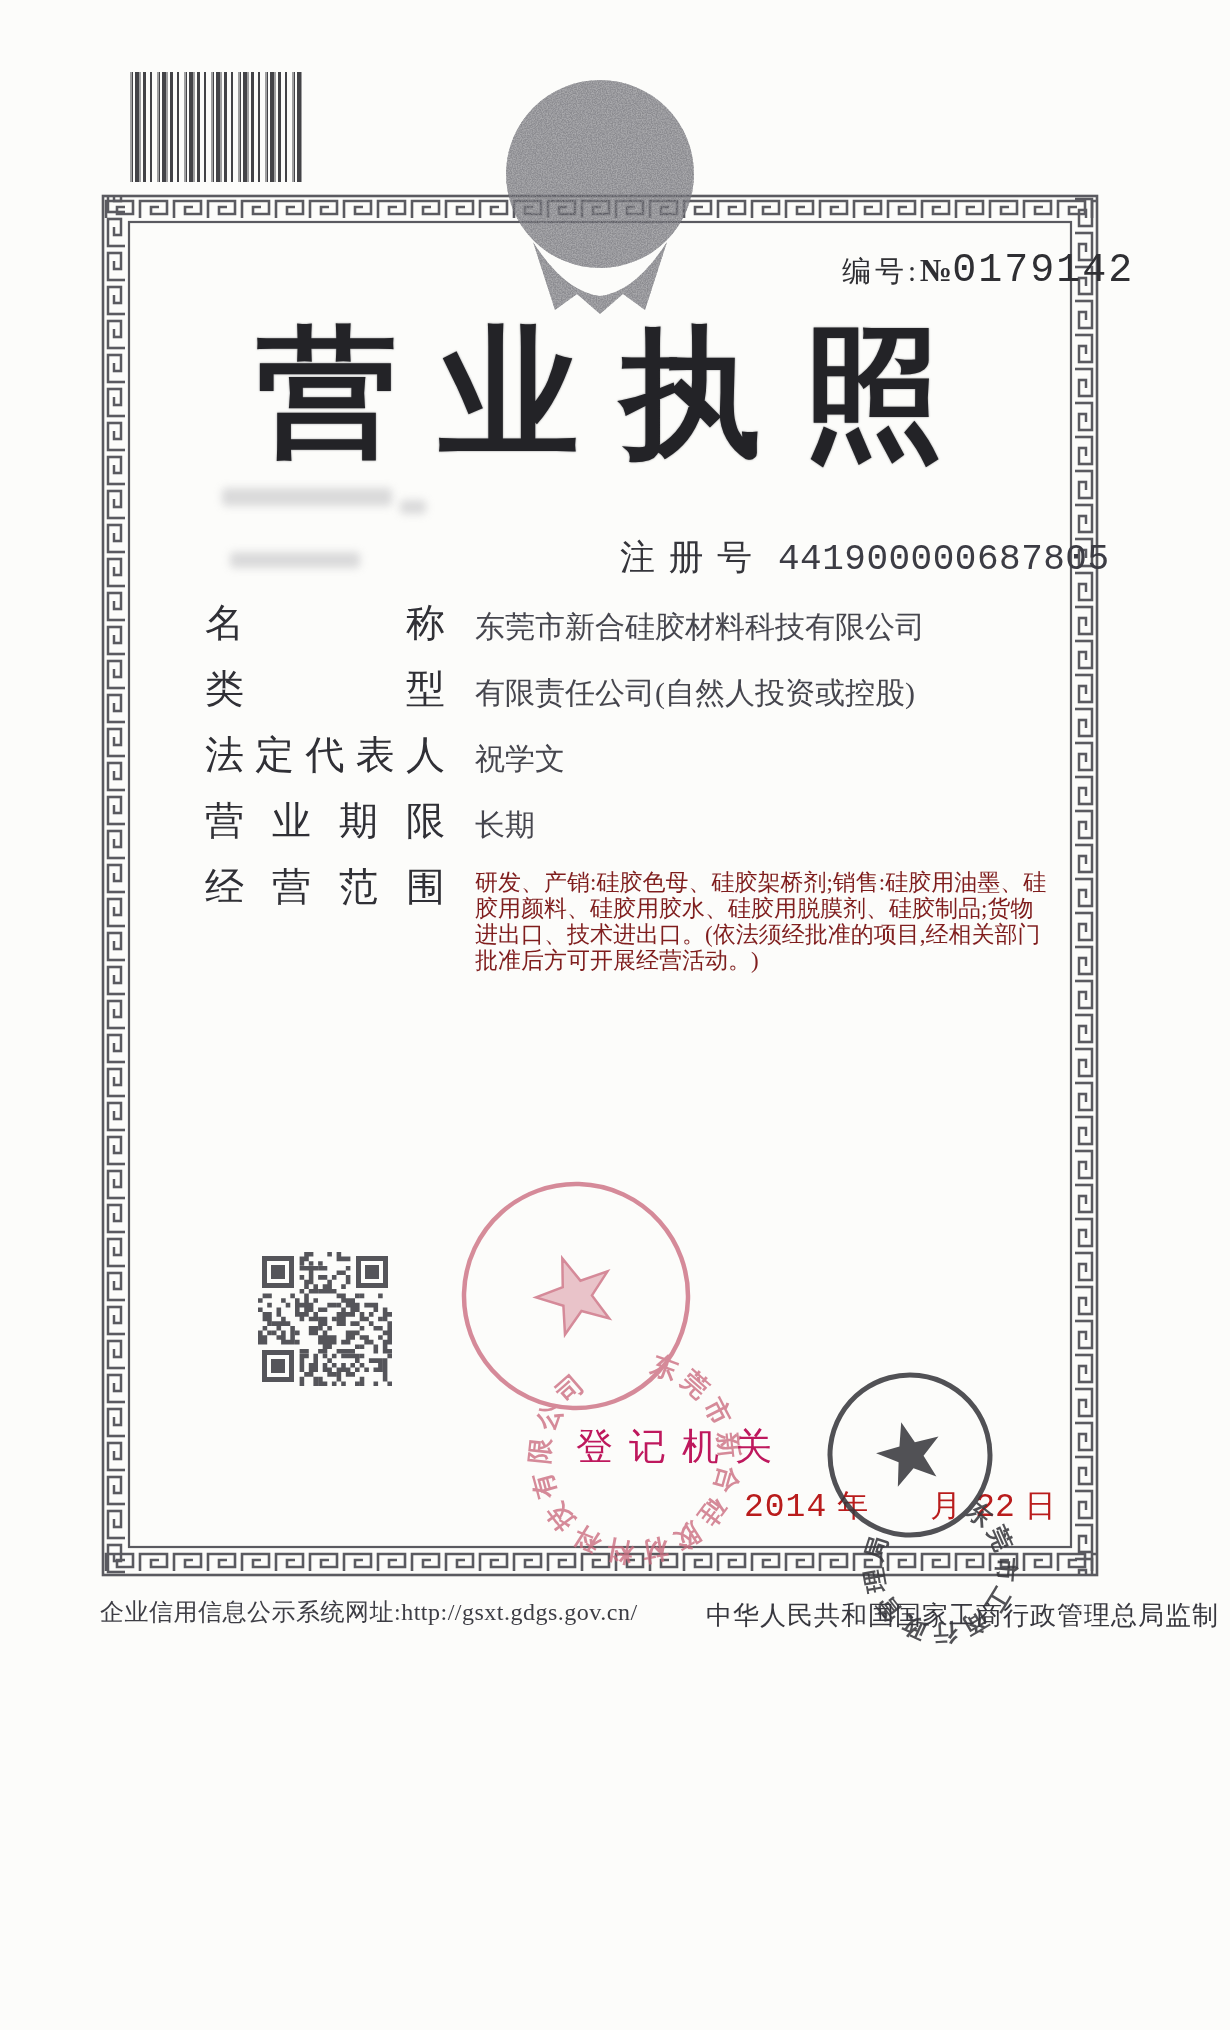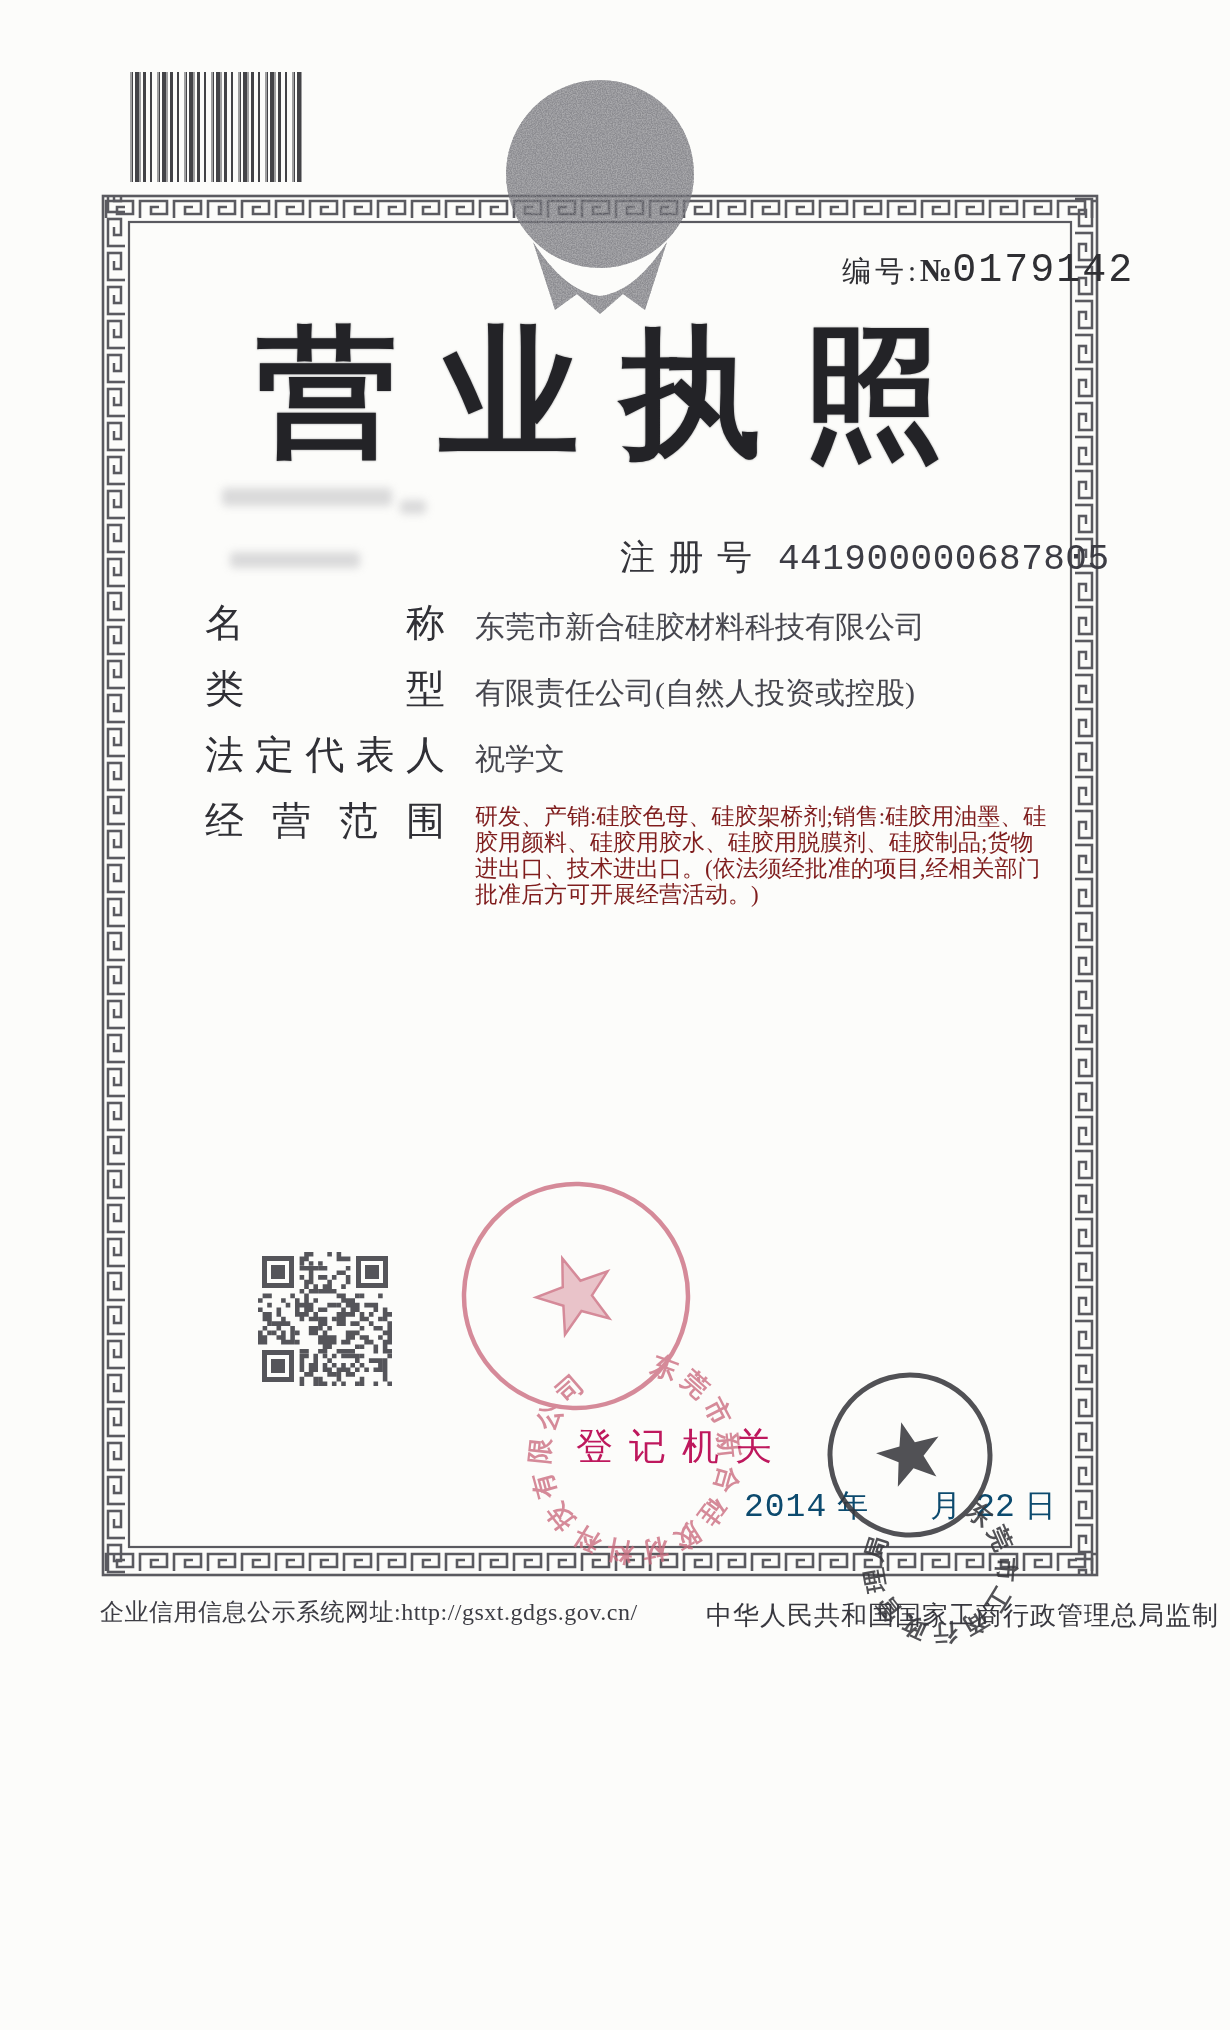--- a/index.html
+++ b/index.html
@@ -48,21 +48,21 @@
     text-align:justify;text-align-last:justify;font-weight:500;
     font-family:"Liberation Serif",serif;
   }
   .fvalue{margin-left:30px;font-size:30px;color:#46464e;padding-top:7px;max-width:580px;line-height:1.2;}
   .frow.addr .fvalue{font-size:27px;letter-spacing:-0.5px;}
   .frow.scope{min-height:120px;}
   .frow.scope .fvalue{font-size:23px;line-height:26px;padding-top:4px;color:#7f1d1d;}
 
   
   .registrar{left:576px;top:1422px;font-size:37px;color:#be185d;letter-spacing:16px;font-weight:500;}
-  .dateline{left:744px;top:1485px;display:flex;align-items:baseline;color:#0c4a6e;}
+  .dateline{left:744px;top:1485px;display:flex;align-items:baseline;color:#b91c1c;}
   .dateline .y{font-size:33px;font-family:"Liberation Mono",monospace;letter-spacing:1px;}
   .dateline .u{font-size:31px;margin-left:10px;}
   .dateline .gap{width:52px;}
   .dateline .d{font-size:33px;font-family:"Liberation Mono",monospace;margin-left:14px;}
 
   
   .footer-left{left:100px;top:1596px;font-size:24px;color:#3d3d44;letter-spacing:0.5px;}
   .footer-right{left:706px;top:1598px;font-size:26px;color:#37373e;letter-spacing:1px;}
 
   
@@ -133,20 +133,24 @@
     <div class="fvalue">东莞市新合硅胶材料科技有限公司</div>
   </div>
   <div class="frow">
     <div class="flabel">类型</div>
     <div class="fvalue">有限责任公司(自然人投资或控股)</div>
   </div>
   <div class="frow">
     <div class="flabel">法定代表人</div>
     <div class="fvalue">祝学文</div>
   </div>
+  <div class="frow">
+    <div class="flabel">营业期限</div>
+    <div class="fvalue">长期</div>
+  </div>
   <div class="frow scope">
     <div class="flabel">经营范围</div>
     <div class="fvalue">研发、产销:硅胶色母、硅胶架桥剂;销售:硅胶用油墨、硅胶用颜料、硅胶用胶水、硅胶用脱膜剂、硅胶制品;货物进出口、技术进出口。(依法须经批准的项目,经相关部门批准后方可开展经营活动。)</div>
   </div>
 </div>
 
 <svg width="134" height="134" style="left:258px;top:1252px;" viewBox="0 0 134 134">
   <g fill="#3f3f45" opacity="0.88">
     <path id="qr-rand" d="M46.2,0.0h4.6v4.6h-4.6zM50.8,0.0h4.6v4.6h-4.6zM69.3,0.0h4.6v4.6h-4.6zM78.6,0.0h4.6v4.6h-4.6zM41.6,4.6h4.6v4.6h-4.6zM46.2,4.6h4.6v4.6h-4.6zM78.6,4.6h4.6v4.6h-4.6zM83.2,4.6h4.6v4.6h-4.6zM87.8,4.6h4.6v4.6h-4.6zM41.6,9.2h4.6v4.6h-4.6zM50.8,9.2h4.6v4.6h-4.6zM60.1,9.2h4.6v4.6h-4.6zM41.6,13.9h4.6v4.6h-4.6zM46.2,13.9h4.6v4.6h-4.6zM50.8,13.9h4.6v4.6h-4.6zM55.4,13.9h4.6v4.6h-4.6zM60.1,13.9h4.6v4.6h-4.6zM64.7,13.9h4.6v4.6h-4.6zM87.8,13.9h4.6v4.6h-4.6zM50.8,18.5h4.6v4.6h-4.6zM78.6,18.5h4.6v4.6h-4.6zM83.2,18.5h4.6v4.6h-4.6zM41.6,23.1h4.6v4.6h-4.6zM50.8,23.1h4.6v4.6h-4.6zM60.1,23.1h4.6v4.6h-4.6zM64.7,23.1h4.6v4.6h-4.6zM73.9,23.1h4.6v4.6h-4.6zM87.8,23.1h4.6v4.6h-4.6zM46.2,27.7h4.6v4.6h-4.6zM50.8,27.7h4.6v4.6h-4.6zM69.3,27.7h4.6v4.6h-4.6zM87.8,27.7h4.6v4.6h-4.6zM46.2,32.3h4.6v4.6h-4.6zM55.4,32.3h4.6v4.6h-4.6zM64.7,32.3h4.6v4.6h-4.6zM69.3,32.3h4.6v4.6h-4.6zM83.2,32.3h4.6v4.6h-4.6zM41.6,37.0h4.6v4.6h-4.6zM50.8,37.0h4.6v4.6h-4.6zM55.4,37.0h4.6v4.6h-4.6zM60.1,37.0h4.6v4.6h-4.6zM64.7,37.0h4.6v4.6h-4.6zM69.3,37.0h4.6v4.6h-4.6zM73.9,37.0h4.6v4.6h-4.6zM4.6,41.6h4.6v4.6h-4.6zM9.2,41.6h4.6v4.6h-4.6zM32.3,41.6h4.6v4.6h-4.6zM46.2,41.6h4.6v4.6h-4.6zM78.6,41.6h4.6v4.6h-4.6zM83.2,41.6h4.6v4.6h-4.6zM97.0,41.6h4.6v4.6h-4.6zM101.7,41.6h4.6v4.6h-4.6zM120.1,41.6h4.6v4.6h-4.6zM0.0,46.2h4.6v4.6h-4.6zM23.1,46.2h4.6v4.6h-4.6zM37.0,46.2h4.6v4.6h-4.6zM46.2,46.2h4.6v4.6h-4.6zM55.4,46.2h4.6v4.6h-4.6zM83.2,46.2h4.6v4.6h-4.6zM87.8,46.2h4.6v4.6h-4.6zM92.4,46.2h4.6v4.6h-4.6zM9.2,50.8h4.6v4.6h-4.6zM27.7,50.8h4.6v4.6h-4.6zM37.0,50.8h4.6v4.6h-4.6zM41.6,50.8h4.6v4.6h-4.6zM46.2,50.8h4.6v4.6h-4.6zM50.8,50.8h4.6v4.6h-4.6zM69.3,50.8h4.6v4.6h-4.6zM73.9,50.8h4.6v4.6h-4.6zM78.6,50.8h4.6v4.6h-4.6zM87.8,50.8h4.6v4.6h-4.6zM92.4,50.8h4.6v4.6h-4.6zM97.0,50.8h4.6v4.6h-4.6zM106.3,50.8h4.6v4.6h-4.6zM110.9,50.8h4.6v4.6h-4.6zM115.5,50.8h4.6v4.6h-4.6zM0.0,55.4h4.6v4.6h-4.6zM18.5,55.4h4.6v4.6h-4.6zM37.0,55.4h4.6v4.6h-4.6zM46.2,55.4h4.6v4.6h-4.6zM50.8,55.4h4.6v4.6h-4.6zM60.1,55.4h4.6v4.6h-4.6zM64.7,55.4h4.6v4.6h-4.6zM83.2,55.4h4.6v4.6h-4.6zM92.4,55.4h4.6v4.6h-4.6zM97.0,55.4h4.6v4.6h-4.6zM115.5,55.4h4.6v4.6h-4.6zM124.8,55.4h4.6v4.6h-4.6zM4.6,60.1h4.6v4.6h-4.6zM9.2,60.1h4.6v4.6h-4.6zM18.5,60.1h4.6v4.6h-4.6zM37.0,60.1h4.6v4.6h-4.6zM41.6,60.1h4.6v4.6h-4.6zM46.2,60.1h4.6v4.6h-4.6zM55.4,60.1h4.6v4.6h-4.6zM78.6,60.1h4.6v4.6h-4.6zM83.2,60.1h4.6v4.6h-4.6zM87.8,60.1h4.6v4.6h-4.6zM92.4,60.1h4.6v4.6h-4.6zM101.7,60.1h4.6v4.6h-4.6zM110.9,60.1h4.6v4.6h-4.6zM124.8,60.1h4.6v4.6h-4.6zM129.4,60.1h4.6v4.6h-4.6zM4.6,64.7h4.6v4.6h-4.6zM9.2,64.7h4.6v4.6h-4.6zM23.1,64.7h4.6v4.6h-4.6zM41.6,64.7h4.6v4.6h-4.6zM50.8,64.7h4.6v4.6h-4.6zM55.4,64.7h4.6v4.6h-4.6zM60.1,64.7h4.6v4.6h-4.6zM64.7,64.7h4.6v4.6h-4.6zM73.9,64.7h4.6v4.6h-4.6zM78.6,64.7h4.6v4.6h-4.6zM83.2,64.7h4.6v4.6h-4.6zM101.7,64.7h4.6v4.6h-4.6zM106.3,64.7h4.6v4.6h-4.6zM120.1,64.7h4.6v4.6h-4.6zM124.8,64.7h4.6v4.6h-4.6zM9.2,69.3h4.6v4.6h-4.6zM13.9,69.3h4.6v4.6h-4.6zM18.5,69.3h4.6v4.6h-4.6zM23.1,69.3h4.6v4.6h-4.6zM27.7,69.3h4.6v4.6h-4.6zM60.1,69.3h4.6v4.6h-4.6zM64.7,69.3h4.6v4.6h-4.6zM78.6,69.3h4.6v4.6h-4.6zM83.2,69.3h4.6v4.6h-4.6zM92.4,69.3h4.6v4.6h-4.6zM97.0,69.3h4.6v4.6h-4.6zM110.9,69.3h4.6v4.6h-4.6zM129.4,69.3h4.6v4.6h-4.6zM4.6,73.9h4.6v4.6h-4.6zM18.5,73.9h4.6v4.6h-4.6zM32.3,73.9h4.6v4.6h-4.6zM50.8,73.9h4.6v4.6h-4.6zM55.4,73.9h4.6v4.6h-4.6zM60.1,73.9h4.6v4.6h-4.6zM69.3,73.9h4.6v4.6h-4.6zM101.7,73.9h4.6v4.6h-4.6zM115.5,73.9h4.6v4.6h-4.6zM120.1,73.9h4.6v4.6h-4.6zM129.4,73.9h4.6v4.6h-4.6zM0.0,78.6h4.6v4.6h-4.6zM9.2,78.6h4.6v4.6h-4.6zM13.9,78.6h4.6v4.6h-4.6zM23.1,78.6h4.6v4.6h-4.6zM32.3,78.6h4.6v4.6h-4.6zM37.0,78.6h4.6v4.6h-4.6zM50.8,78.6h4.6v4.6h-4.6zM55.4,78.6h4.6v4.6h-4.6zM64.7,78.6h4.6v4.6h-4.6zM87.8,78.6h4.6v4.6h-4.6zM92.4,78.6h4.6v4.6h-4.6zM97.0,78.6h4.6v4.6h-4.6zM124.8,78.6h4.6v4.6h-4.6zM129.4,78.6h4.6v4.6h-4.6zM0.0,83.2h4.6v4.6h-4.6zM4.6,83.2h4.6v4.6h-4.6zM18.5,83.2h4.6v4.6h-4.6zM23.1,83.2h4.6v4.6h-4.6zM32.3,83.2h4.6v4.6h-4.6zM60.1,83.2h4.6v4.6h-4.6zM64.7,83.2h4.6v4.6h-4.6zM69.3,83.2h4.6v4.6h-4.6zM73.9,83.2h4.6v4.6h-4.6zM87.8,83.2h4.6v4.6h-4.6zM92.4,83.2h4.6v4.6h-4.6zM101.7,83.2h4.6v4.6h-4.6zM106.3,83.2h4.6v4.6h-4.6zM120.1,83.2h4.6v4.6h-4.6zM129.4,83.2h4.6v4.6h-4.6zM0.0,87.8h4.6v4.6h-4.6zM4.6,87.8h4.6v4.6h-4.6zM23.1,87.8h4.6v4.6h-4.6zM27.7,87.8h4.6v4.6h-4.6zM32.3,87.8h4.6v4.6h-4.6zM37.0,87.8h4.6v4.6h-4.6zM60.1,87.8h4.6v4.6h-4.6zM64.7,87.8h4.6v4.6h-4.6zM69.3,87.8h4.6v4.6h-4.6zM73.9,87.8h4.6v4.6h-4.6zM83.2,87.8h4.6v4.6h-4.6zM87.8,87.8h4.6v4.6h-4.6zM106.3,87.8h4.6v4.6h-4.6zM110.9,87.8h4.6v4.6h-4.6zM124.8,87.8h4.6v4.6h-4.6zM129.4,87.8h4.6v4.6h-4.6zM64.7,92.4h4.6v4.6h-4.6zM69.3,92.4h4.6v4.6h-4.6zM97.0,92.4h4.6v4.6h-4.6zM101.7,92.4h4.6v4.6h-4.6zM115.5,92.4h4.6v4.6h-4.6zM124.8,92.4h4.6v4.6h-4.6zM41.6,97.0h4.6v4.6h-4.6zM46.2,97.0h4.6v4.6h-4.6zM60.1,97.0h4.6v4.6h-4.6zM64.7,97.0h4.6v4.6h-4.6zM78.6,97.0h4.6v4.6h-4.6zM83.2,97.0h4.6v4.6h-4.6zM87.8,97.0h4.6v4.6h-4.6zM92.4,97.0h4.6v4.6h-4.6zM115.5,97.0h4.6v4.6h-4.6zM124.8,97.0h4.6v4.6h-4.6zM129.4,97.0h4.6v4.6h-4.6zM41.6,101.7h4.6v4.6h-4.6zM46.2,101.7h4.6v4.6h-4.6zM55.4,101.7h4.6v4.6h-4.6zM64.7,101.7h4.6v4.6h-4.6zM73.9,101.7h4.6v4.6h-4.6zM83.2,101.7h4.6v4.6h-4.6zM87.8,101.7h4.6v4.6h-4.6zM92.4,101.7h4.6v4.6h-4.6zM97.0,101.7h4.6v4.6h-4.6zM101.7,101.7h4.6v4.6h-4.6zM129.4,101.7h4.6v4.6h-4.6zM41.6,106.3h4.6v4.6h-4.6zM55.4,106.3h4.6v4.6h-4.6zM69.3,106.3h4.6v4.6h-4.6zM97.0,106.3h4.6v4.6h-4.6zM110.9,106.3h4.6v4.6h-4.6zM115.5,106.3h4.6v4.6h-4.6zM120.1,106.3h4.6v4.6h-4.6zM124.8,106.3h4.6v4.6h-4.6zM41.6,110.9h4.6v4.6h-4.6zM50.8,110.9h4.6v4.6h-4.6zM55.4,110.9h4.6v4.6h-4.6zM64.7,110.9h4.6v4.6h-4.6zM73.9,110.9h4.6v4.6h-4.6zM83.2,110.9h4.6v4.6h-4.6zM92.4,110.9h4.6v4.6h-4.6zM101.7,110.9h4.6v4.6h-4.6zM120.1,110.9h4.6v4.6h-4.6zM124.8,110.9h4.6v4.6h-4.6zM41.6,115.5h4.6v4.6h-4.6zM50.8,115.5h4.6v4.6h-4.6zM55.4,115.5h4.6v4.6h-4.6zM64.7,115.5h4.6v4.6h-4.6zM69.3,115.5h4.6v4.6h-4.6zM78.6,115.5h4.6v4.6h-4.6zM83.2,115.5h4.6v4.6h-4.6zM87.8,115.5h4.6v4.6h-4.6zM97.0,115.5h4.6v4.6h-4.6zM106.3,115.5h4.6v4.6h-4.6zM115.5,115.5h4.6v4.6h-4.6zM120.1,115.5h4.6v4.6h-4.6zM124.8,115.5h4.6v4.6h-4.6zM46.2,120.1h4.6v4.6h-4.6zM50.8,120.1h4.6v4.6h-4.6zM69.3,120.1h4.6v4.6h-4.6zM73.9,120.1h4.6v4.6h-4.6zM78.6,120.1h4.6v4.6h-4.6zM87.8,120.1h4.6v4.6h-4.6zM92.4,120.1h4.6v4.6h-4.6zM124.8,120.1h4.6v4.6h-4.6zM41.6,124.8h4.6v4.6h-4.6zM55.4,124.8h4.6v4.6h-4.6zM60.1,124.8h4.6v4.6h-4.6zM78.6,124.8h4.6v4.6h-4.6zM101.7,124.8h4.6v4.6h-4.6zM124.8,124.8h4.6v4.6h-4.6zM41.6,129.4h4.6v4.6h-4.6zM55.4,129.4h4.6v4.6h-4.6zM60.1,129.4h4.6v4.6h-4.6zM64.7,129.4h4.6v4.6h-4.6zM73.9,129.4h4.6v4.6h-4.6zM83.2,129.4h4.6v4.6h-4.6zM97.0,129.4h4.6v4.6h-4.6zM101.7,129.4h4.6v4.6h-4.6zM115.5,129.4h4.6v4.6h-4.6zM129.4,129.4h4.6v4.6h-4.6z"></path>
     <g>

